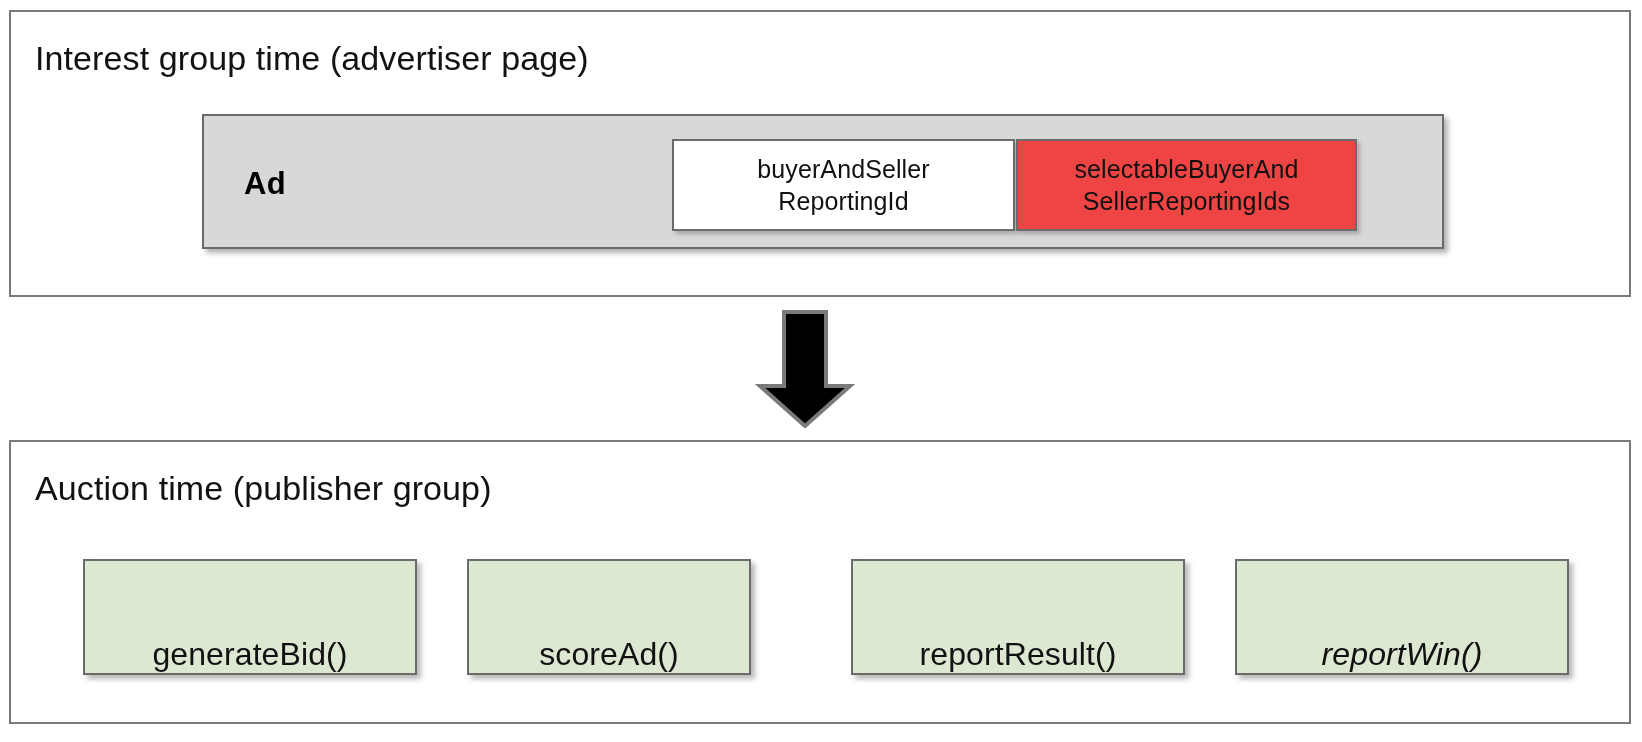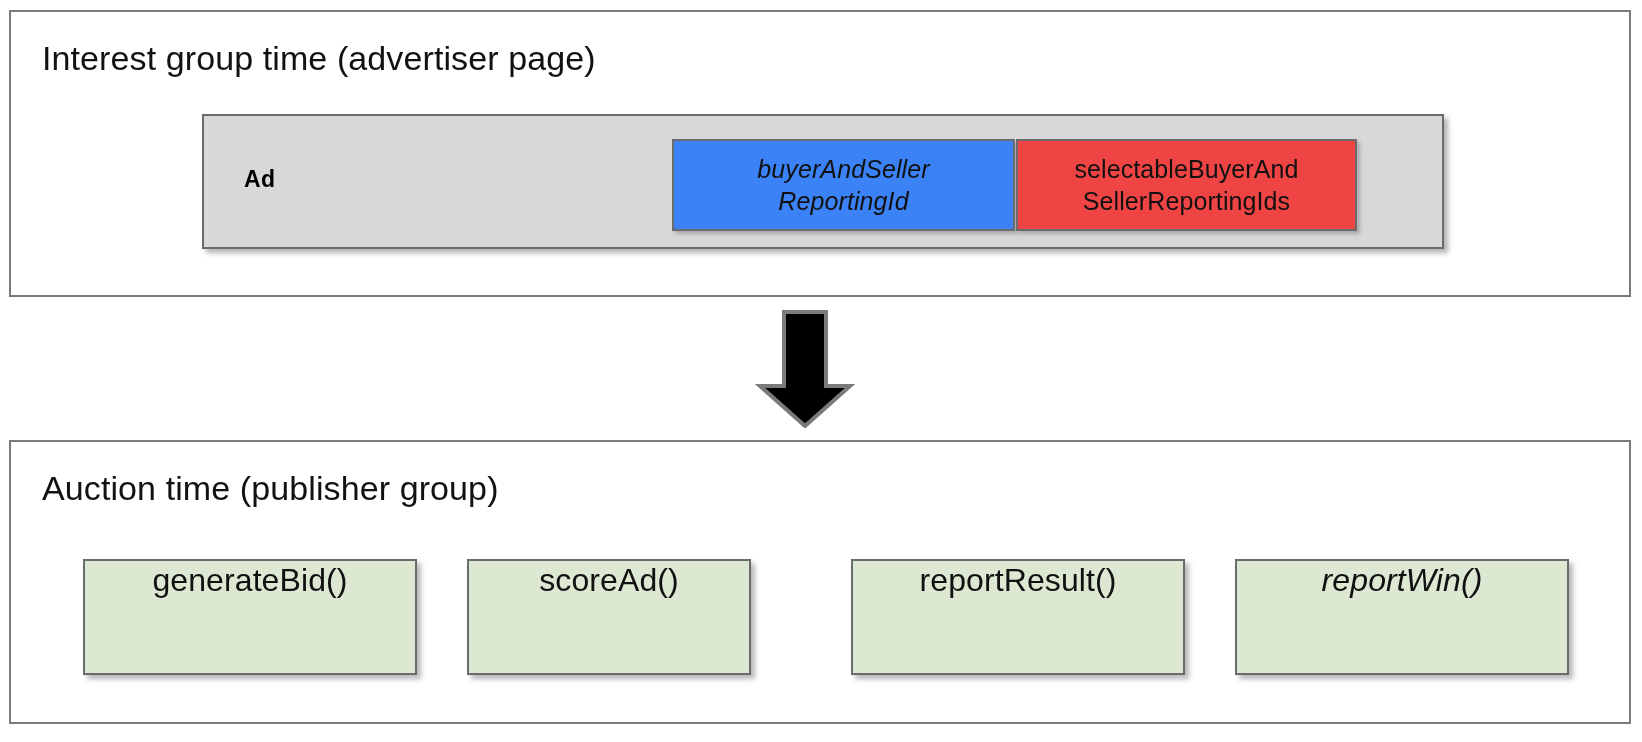--- a/index.html
+++ b/index.html
@@ -45,42 +45,41 @@
   }
 
   .section-title {
     position: absolute;
     left: 24px;
     font-size: 34px;
     line-height: 40px;
     letter-spacing: 0.1px;
     color: #121212;
     white-space: nowrap;
-    margin-left: 7px;
   }
   #section-advertiser .section-title { top: 26px; }
   #section-auction   .section-title { top: 26px; }
 
   
   #ad-group {
     position: absolute;
     left: 191px;
     top: 102px;
     width: 1242px;
     height: 135px;
     background: #d8d8d8;
     border: 2px solid #6b6b6b;
     box-sizing: border-box;
     box-shadow: 4px 4px 5px rgba(0,0,0,0.30);
   }
   #ad-label {
     position: absolute;
     left: 40px;
     top: 50px;
-    font-size: 23px;
+    font-size: 31px;
     font-weight: bold;
     color: #000000;
     letter-spacing: 0.3px;
   }
 
   
   .id-box {
     position: absolute;
     top: 23px;
     height: 92px;
@@ -90,42 +89,42 @@
     align-items: center;
     justify-content: center;
     text-align: center;
     font-size: 25px;
     line-height: 32px;
     color: #111111;
     letter-spacing: 0.1px;
     box-shadow: 3px 3px 4px rgba(0,0,0,0.22);
   }
   #id-box-0 { left: 124px; width: 343px; background: #fae5cc; }
-  #id-box-1 { left: 468px; width: 343px; background: #3b82f6; font-style: italic; }
+  #id-box-1 { left: 468px; width: 343px; background: #ffffff; }
   #id-box-2 { left: 812px; width: 341px; background: #ef4444; }
 
   
   #flow-arrow {
     position: absolute;
     left: 755px;
     top: 310px;
     width: 100px;
     height: 118px;
   }
 
   
   .fn-box {
     position: absolute;
     top: 117px;
     height: 116px;
     background: #dce8d2;
     border: 2px solid #6b6b6b;
     box-sizing: border-box;
     display: flex;
-    align-items: flex-start;
+    align-items: flex-end;
     justify-content: center;
     text-align: center;
     font-size: 32px;
     line-height: 38px;
     color: #111111;
     letter-spacing: 0.1px;
     box-shadow: 4px 4px 5px rgba(0,0,0,0.28);
   }
   #fn-box-0 { left: 72px;   width: 334px; }
   #fn-box-1 { left: 456px;  width: 284px; }

